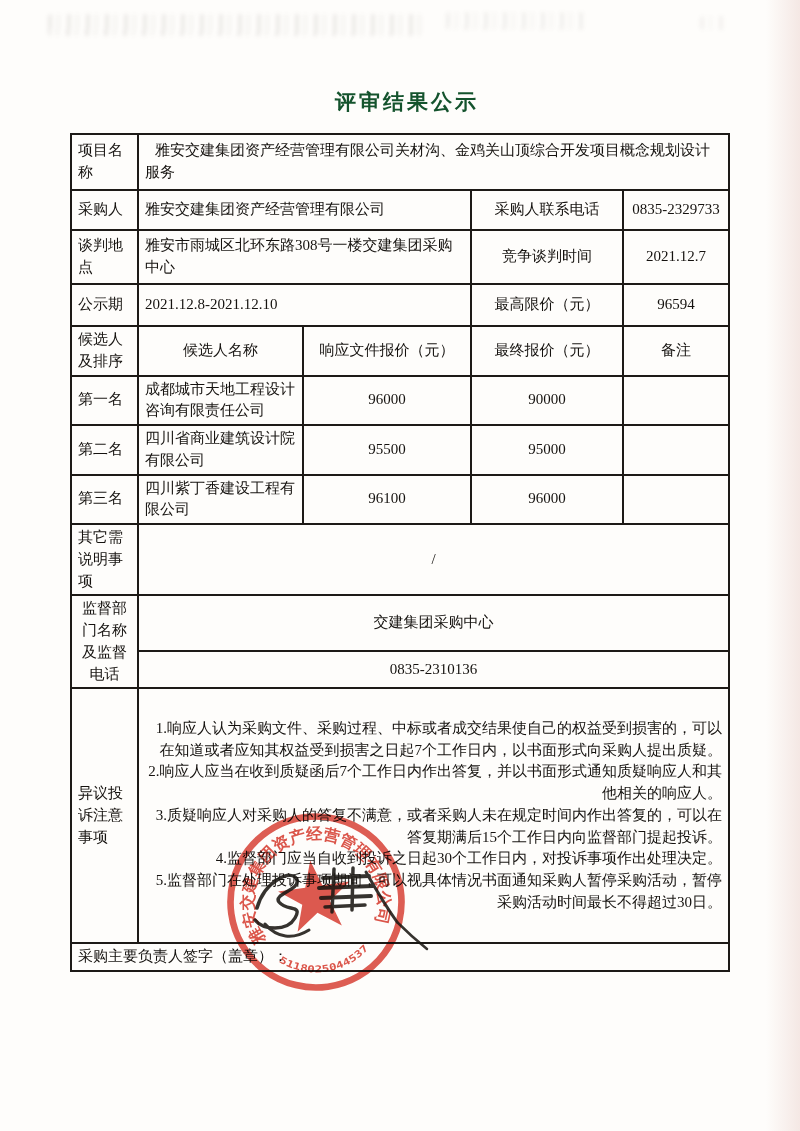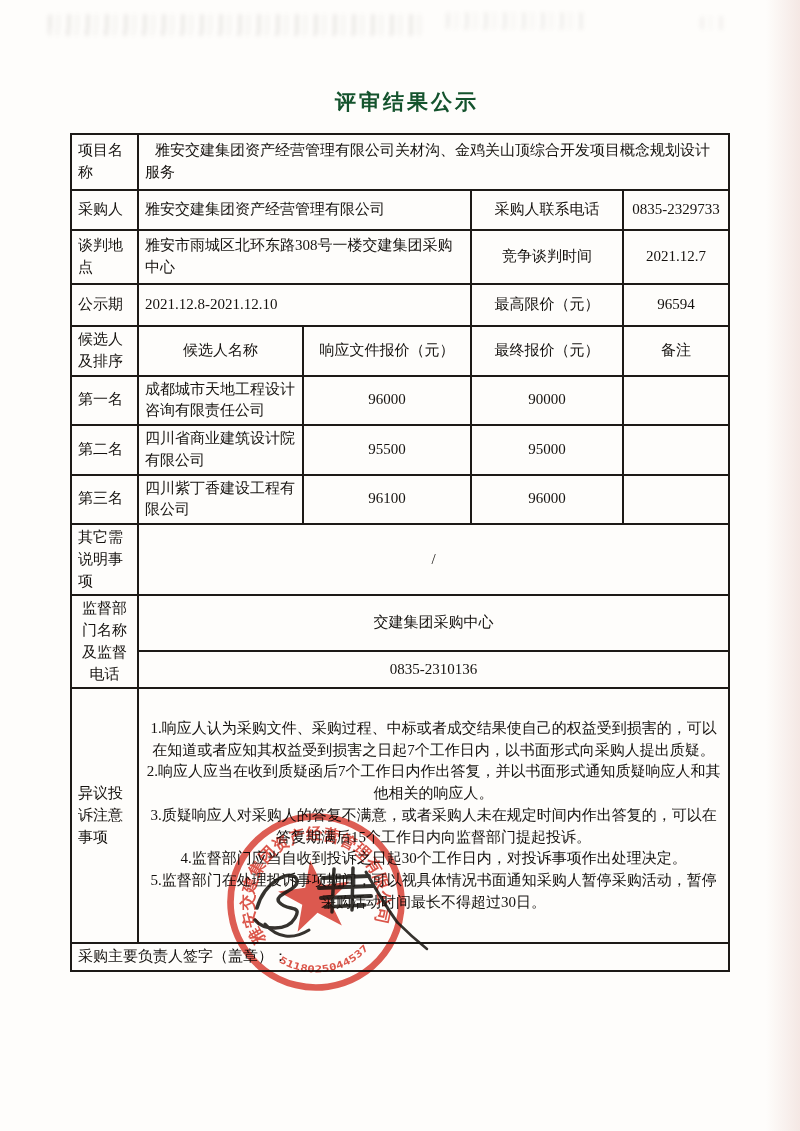--- a/index.html
+++ b/index.html
@@ -45,21 +45,21 @@
     border:2px solid #1d1a17;
     padding:2px 6px;
     vertical-align:middle;
     overflow:hidden;
     margin-left:37px;
   }
   td.lbl{padding:2px 3px;text-align:left;}
   td.c{text-align:center;border-radius:18px;}
   td.l{text-align:left;}
   .indent{text-indent:10px;border-radius:26px;}
-  .objection-items div{margin:0;text-align:center;}
+  .objection-items div{margin:0;text-align:right;}
   .objection-cell{padding:10px 8px;}
   .sig-cell{padding:4px 6px;}
 
   
   .seal{
     position:absolute;left:221px;top:807px;width:190px;height:190px;
     mix-blend-mode:multiply;opacity:.93;
     transform:rotate(-8deg);
     pointer-events:none;
   }

